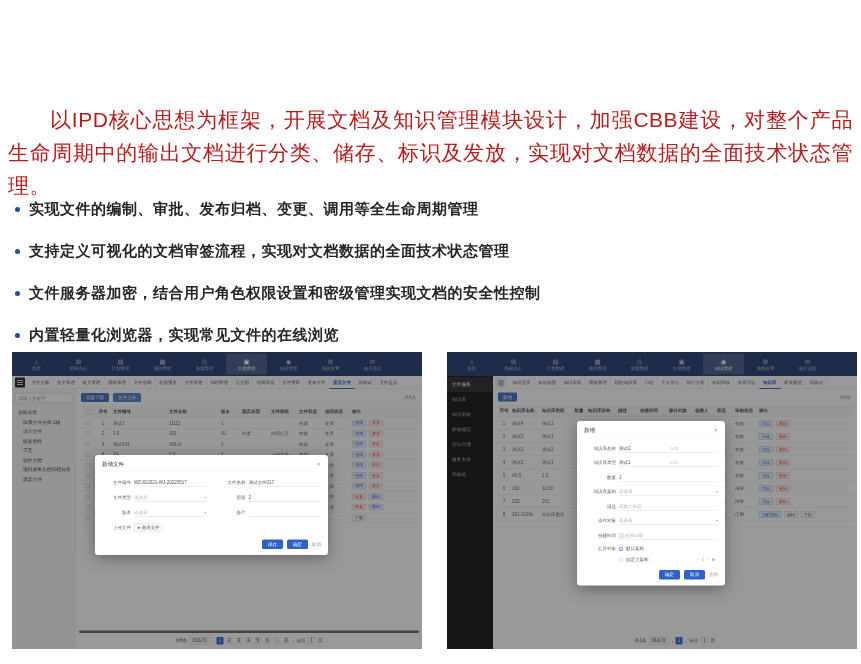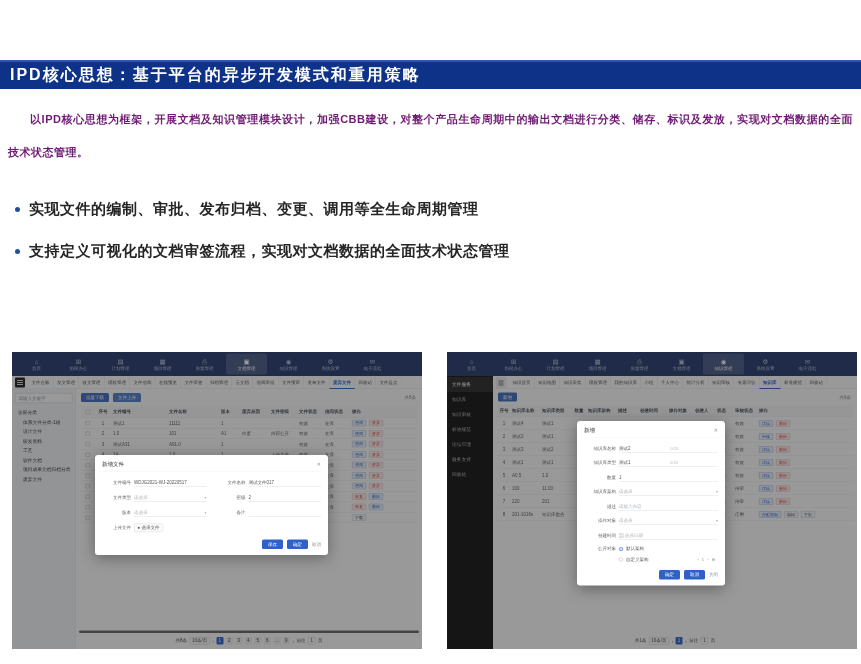--- a/index.html
+++ b/index.html
@@ -4,21 +4,21 @@
 <style>
   *{margin:0;padding:0;box-sizing:border-box;}
   html,body{background:#fff;}
   body{width:861px;height:664px;position:relative;font-family:"Liberation Sans",sans-serif;overflow:hidden;}
   .slide{position:absolute;inset:0;background:#fff;overflow:hidden;}
 
   
   .s-title{position:absolute;left:10px;top:9px;display:flex;align-items:center;gap:9px;font-size:20px;font-weight:bold;color:#16337f;letter-spacing:1px;}
   .s-title .sq{width:14px;height:14px;background:#16337f;flex:none;}
   .banner{position:absolute;left:0;top:60px;width:861px;height:29px;background:#0e3288;border-top:2px solid #2d55a8;color:#fff;font-size:16px;font-weight:bold;letter-spacing:2px;display:flex;align-items:center;padding-left:10px;}
-  .para{position:absolute;left:8px;top:103px;width:845px;font-size:11px;line-height:33px;font-weight:bold;color:#701a75;text-indent:2em;text-align:justify;letter-spacing:.5px;}
+  .para{position:absolute;left:8px;top:103px;width:845px;font-size:21px;line-height:33px;font-weight:normal;color:#b91c1c;text-indent:2em;text-align:justify;letter-spacing:.5px;}
   .bullets{position:absolute;left:14px;top:200px;width:835px;list-style:none;}
   .bullets li{font-size:15px;font-weight:bold;color:#262626;margin-bottom:23px;padding-left:15px;position:relative;letter-spacing:.5px;}
   .bullets li::before{content:"";position:absolute;left:1px;top:7px;width:5px;height:5px;border-radius:50%;background:#1f4ea0;}
 
   
   .shot{position:absolute;top:352px;width:410px;height:297px;overflow:hidden;}
   .shot.left{left:12px;} .shot.right{left:447px;}
   .shot-inner{width:820px;height:594px;transform:scale(.5);transform-origin:0 0;position:relative;background:#fff;filter:blur(.35px);}
   .mask{position:absolute;inset:0;background:rgba(0,0,0,.40);z-index:5;}
   .modal{position:absolute;background:#fff;border-radius:6px;z-index:6;box-shadow:0 6px 30px rgba(0,0,0,.35);}
@@ -111,30 +111,29 @@
   .rdot{width:8px;height:8px;border-radius:50%;border:1px solid #b6bac2;display:inline-block;background:#fff;flex:none;}
   .rdot.on{border-color:#3f6fd8;box-shadow:inset 0 0 0 2px #fff,inset 0 0 0 6px #3f6fd8;}
   .mini-pager{color:#8a8f96;font-size:8px;letter-spacing:2px;}
 </style>
 </head>
 <body>
 
 <div class="slide">
 
 
-  <div class="banner">
-    <span>IPD核心思想：基于平台的异步开发模式和重用策略</span>
-  </div>
 
   <div class="para">以IPD核心思想为框架，开展文档及知识管理模块设计，加强CBB建设，对整个产品生命周期中的输出文档进行分类、储存、标识及发放，实现对文档数据的全面技术状态管理。</div>
 
   <ul class="bullets">
 
   <li>实现文件的编制、审批、发布归档、变更、调用等全生命周期管理</li>
       <li>支持定义可视化的文档审签流程，实现对文档数据的全面技术状态管理</li>
+      <li>文件服务器加密，结合用户角色权限设置和密级管理实现文档的安全性控制</li>
+      <li>内置轻量化浏览器，实现常见文件的在线浏览</li>
     </ul>
 
   <div class="shot left">
     <div class="shot-inner lt">
       <div class="topnav">
 
       <div class="nav-item">
             <span class="nav-ic">⌂</span>
             <span class="nav-lb">首页</span>
           </div>

